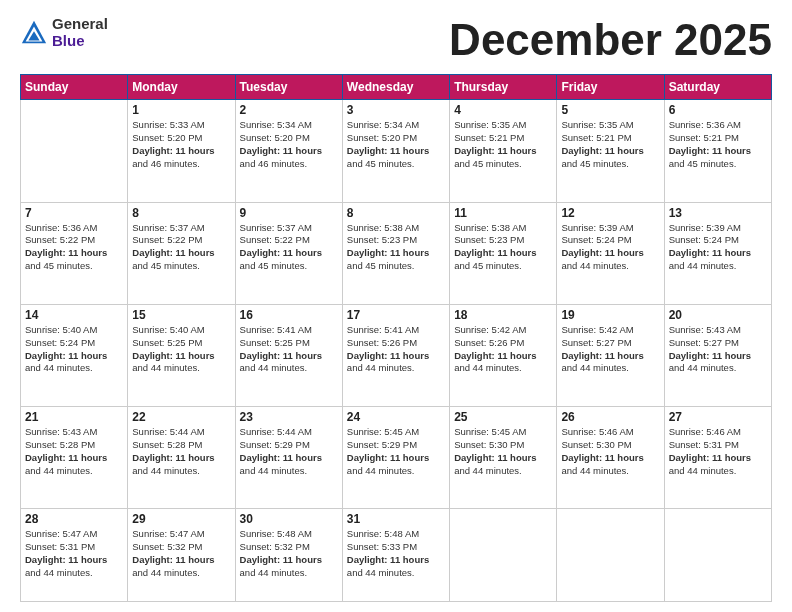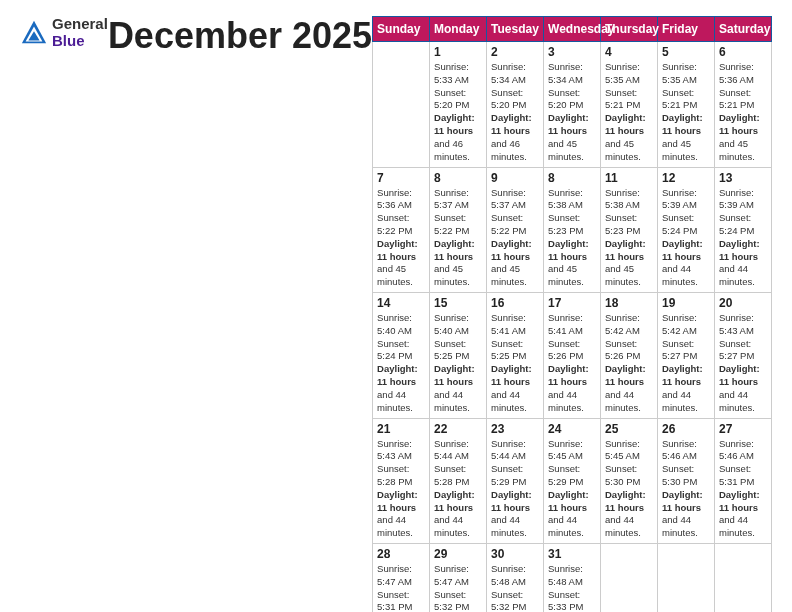--- a/index.html
+++ b/index.html
@@ -8,21 +8,21 @@
       background: #fff;
       width: 792px;
       height: 612px;
       overflow: hidden;
     }
     .page {
       width: 792px;
       height: 612px;
       padding: 16px 20px 10px 20px;
       display: flex;
-      flex-direction: row;
+      flex-direction: column;
     }
     .header {
       display: flex;
       justify-content: space-between;
       align-items: flex-start;
       margin-bottom: 10px;
     }
     .logo {
       display: flex;
       align-items: center;
@@ -44,21 +44,21 @@
       color: #4c1d95;
     }
     .logo-icon {
       width: 28px;
       height: 28px;
     }
     .title-block {
       text-align: right;
     }
     .title-block h1 {
-      font-size: 36px;
+      font-size: 44px;
       font-weight: bold;
       color: #222;
       line-height: 1.1;
     }
     .title-block h2 {
       font-size: 15px;
       font-weight: normal;
       color: #444;
     }
     .calendar {

